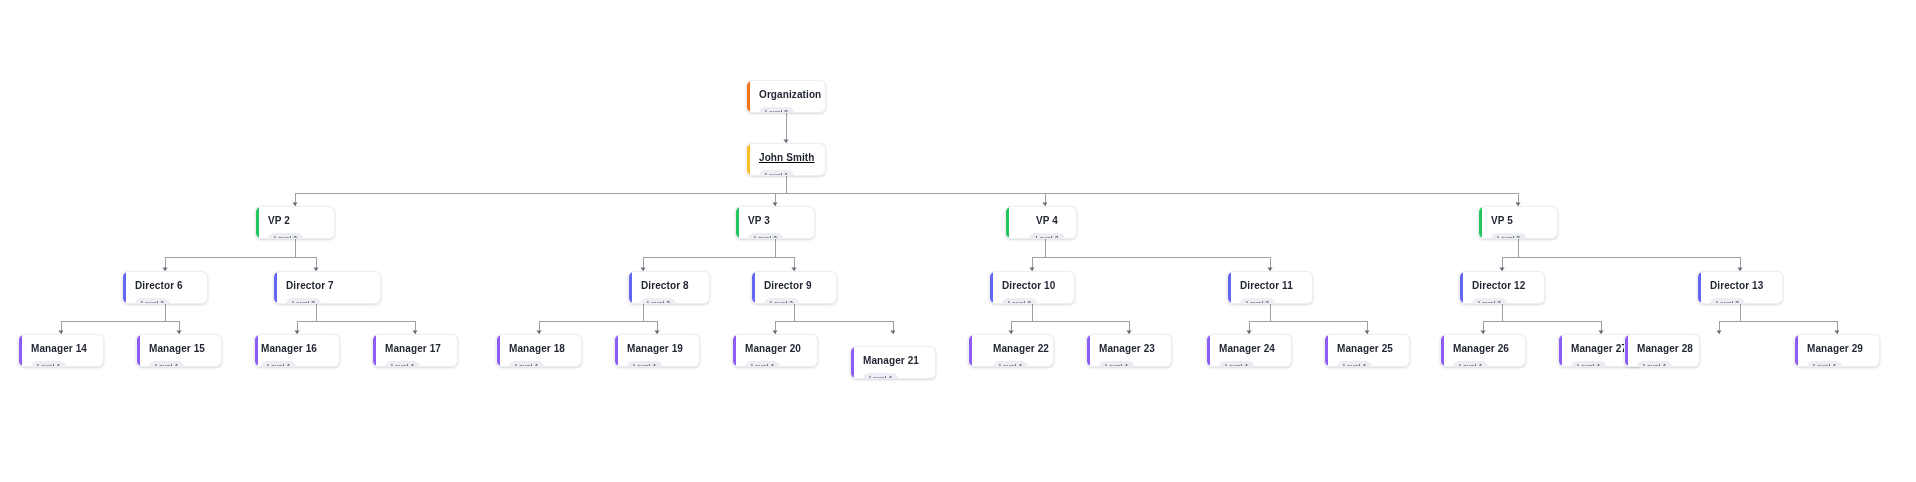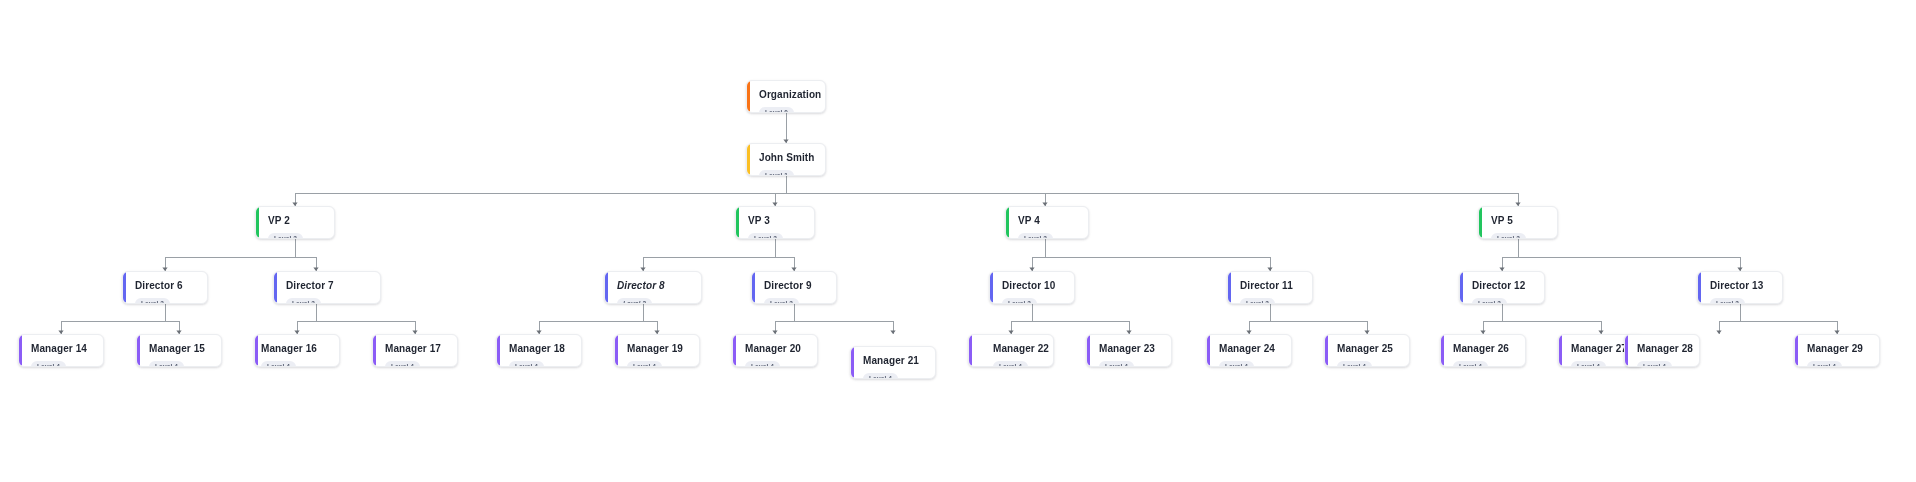--- a/index.html
+++ b/index.html
@@ -188,28 +188,28 @@
         <line x1="1740" y1="304" x2="1740" y2="321" stroke="#9aa0a6" stroke-width="1" shape-rendering="crispEdges"></line>
         <line x1="1719" y1="321" x2="1837" y2="321" stroke="#9aa0a6" stroke-width="1" shape-rendering="crispEdges"></line>
         <line x1="1719" y1="321" x2="1719" y2="334" stroke="#9aa0a6" stroke-width="1" shape-rendering="crispEdges"></line>
         <path d="M 1716.4 330.6 L 1721.6 330.6 L 1719 334 Z" fill="#6b7077"></path>
         <line x1="1837" y1="321" x2="1837" y2="334" stroke="#9aa0a6" stroke-width="1" shape-rendering="crispEdges"></line>
         <path d="M 1834.4 330.6 L 1839.6 330.6 L 1837 334 Z" fill="#6b7077"></path>
       </g>
     </svg>
   <div id="node-layer">
       <div class="node" style="left: 746px; top: 80px; width: 80px; height: 33px;"><div class="node-accent" style="background: rgb(249, 115, 22);"></div><div class="node-title">Organization</div><span class="node-badge">Level 0</span></div>
-      <div class="node" style="left: 746px; top: 143px; width: 80px; height: 33px;"><div class="node-accent" style="background: rgb(251, 191, 36);"></div><div class="node-title">John Smith</div><span class="node-badge">Level 1</span></div>
+      <div class="node" style="left: 746px; top: 143px; width: 80px; height: 33px; text-decoration: underline;"><div class="node-accent" style="background: rgb(251, 191, 36);"></div><div class="node-title">John Smith</div><span class="node-badge">Level 1</span></div>
       <div class="node" style="left: 255px; top: 206px; width: 80px; height: 33px;"><div class="node-accent" style="background: rgb(34, 197, 94);"></div><div class="node-title">VP 2</div><span class="node-badge">Level 2</span></div>
       <div class="node" style="left: 735px; top: 206px; width: 80px; height: 33px;"><div class="node-accent" style="background: rgb(34, 197, 94);"></div><div class="node-title">VP 3</div><span class="node-badge">Level 2</span></div>
-      <div class="node" style="left: 1005px; top: 206px; width: 84px; height: 33px;"><div class="node-accent" style="background: rgb(34, 197, 94);"></div><div class="node-title">VP 4</div><span class="node-badge">Level 2</span></div>
+      <div class="node" style="left: 1005px; top: 206px; width: 72px; height: 33px; text-align: center;"><div class="node-accent" style="background: rgb(34, 197, 94);"></div><div class="node-title">VP 4</div><span class="node-badge">Level 2</span></div>
       <div class="node" style="left: 1478px; top: 206px; width: 80px; height: 33px;"><div class="node-accent" style="background: rgb(34, 197, 94);"></div><div class="node-title">VP 5</div><span class="node-badge">Level 2</span></div>
       <div class="node" style="left: 122px; top: 271px; width: 86px; height: 33px;"><div class="node-accent" style="background: rgb(99, 102, 241);"></div><div class="node-title">Director 6</div><span class="node-badge">Level 3</span></div>
       <div class="node" style="left: 273px; top: 271px; width: 108px; height: 33px;"><div class="node-accent" style="background: rgb(99, 102, 241);"></div><div class="node-title">Director 7</div><span class="node-badge">Level 3</span></div>
-      <div class="node" style="left: 604px; top: 271px; width: 98px; height: 33px; font-style: italic;"><div class="node-accent" style="background: rgb(99, 102, 241);"></div><div class="node-title">Director 8</div><span class="node-badge">Level 3</span></div>
+      <div class="node" style="left: 628px; top: 271px; width: 82px; height: 33px;"><div class="node-accent" style="background: rgb(99, 102, 241);"></div><div class="node-title">Director 8</div><span class="node-badge">Level 3</span></div>
       <div class="node" style="left: 751px; top: 271px; width: 86px; height: 33px;"><div class="node-accent" style="background: rgb(99, 102, 241);"></div><div class="node-title">Director 9</div><span class="node-badge">Level 3</span></div>
       <div class="node" style="left: 989px; top: 271px; width: 86px; height: 33px;"><div class="node-accent" style="background: rgb(99, 102, 241);"></div><div class="node-title">Director 10</div><span class="node-badge">Level 3</span></div>
       <div class="node" style="left: 1227px; top: 271px; width: 86px; height: 33px;"><div class="node-accent" style="background: rgb(99, 102, 241);"></div><div class="node-title">Director 11</div><span class="node-badge">Level 3</span></div>
       <div class="node" style="left: 1459px; top: 271px; width: 86px; height: 33px;"><div class="node-accent" style="background: rgb(99, 102, 241);"></div><div class="node-title">Director 12</div><span class="node-badge">Level 3</span></div>
       <div class="node" style="left: 1697px; top: 271px; width: 86px; height: 33px;"><div class="node-accent" style="background: rgb(99, 102, 241);"></div><div class="node-title">Director 13</div><span class="node-badge">Level 3</span></div>
       <div class="node" style="left: 18px; top: 334px; width: 86px; height: 33px;"><div class="node-accent" style="background: rgb(139, 92, 246);"></div><div class="node-title">Manager 14</div><span class="node-badge">Level 4</span></div>
       <div class="node" style="left: 136px; top: 334px; width: 86px; height: 33px;"><div class="node-accent" style="background: rgb(139, 92, 246);"></div><div class="node-title">Manager 15</div><span class="node-badge">Level 4</span></div>
       <div class="node" style="left: 254px; top: 334px; width: 86px; height: 33px; padding-left: 6px;"><div class="node-accent" style="background: rgb(139, 92, 246);"></div><div class="node-title">Manager 16</div><span class="node-badge">Level 4</span></div>
       <div class="node" style="left: 372px; top: 334px; width: 86px; height: 33px;"><div class="node-accent" style="background: rgb(139, 92, 246);"></div><div class="node-title">Manager 17</div><span class="node-badge">Level 4</span></div>
       <div class="node" style="left: 496px; top: 334px; width: 86px; height: 33px;"><div class="node-accent" style="background: rgb(139, 92, 246);"></div><div class="node-title">Manager 18</div><span class="node-badge">Level 4</span></div>

